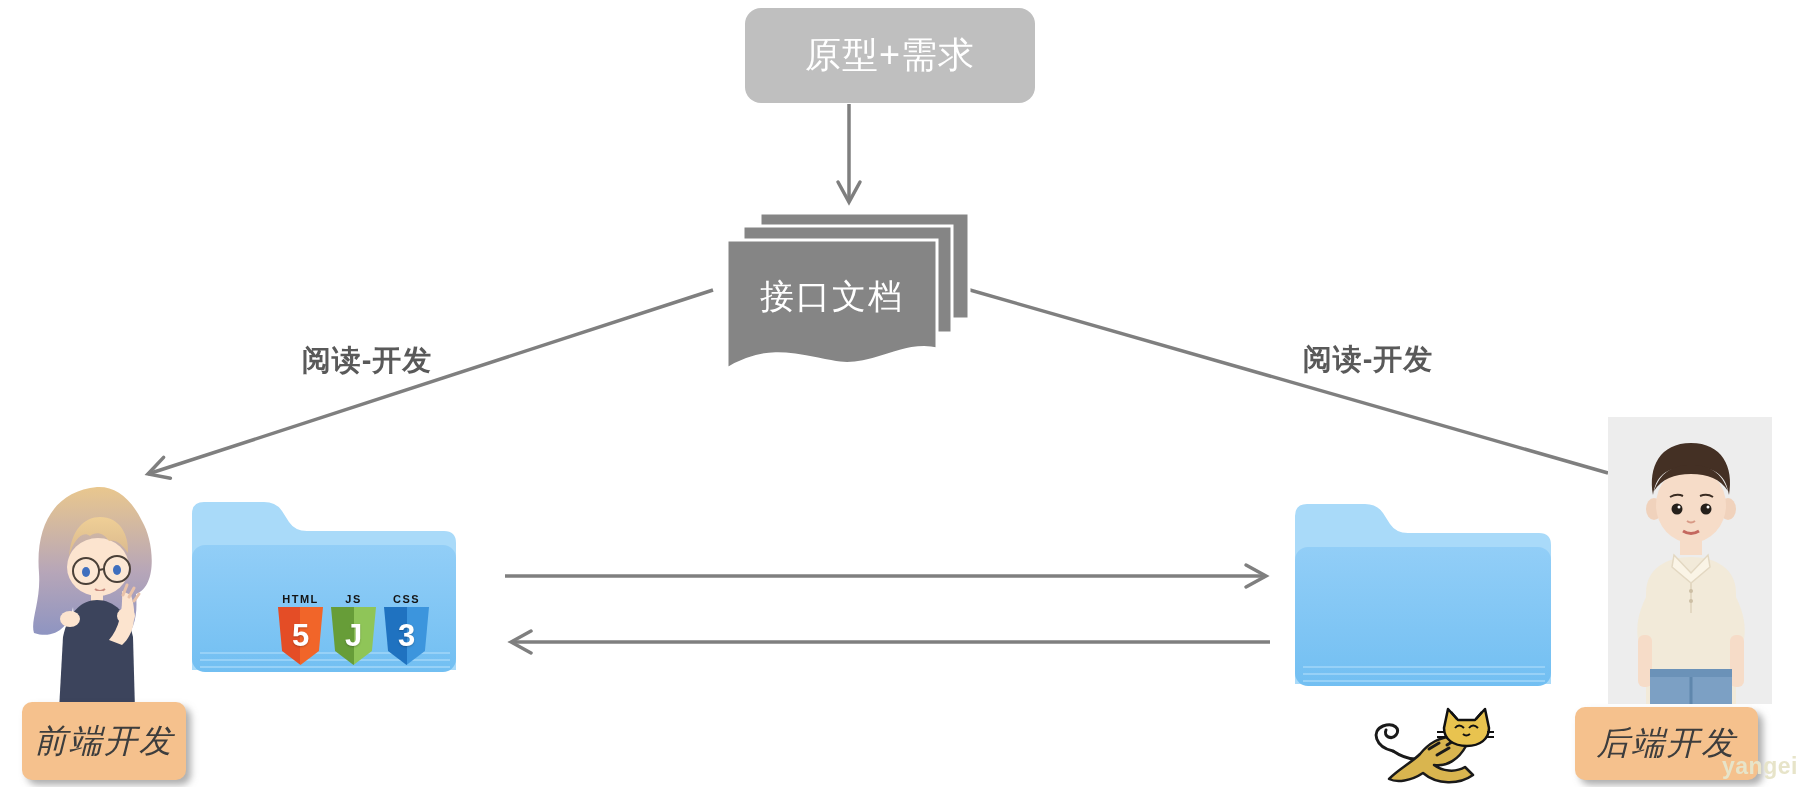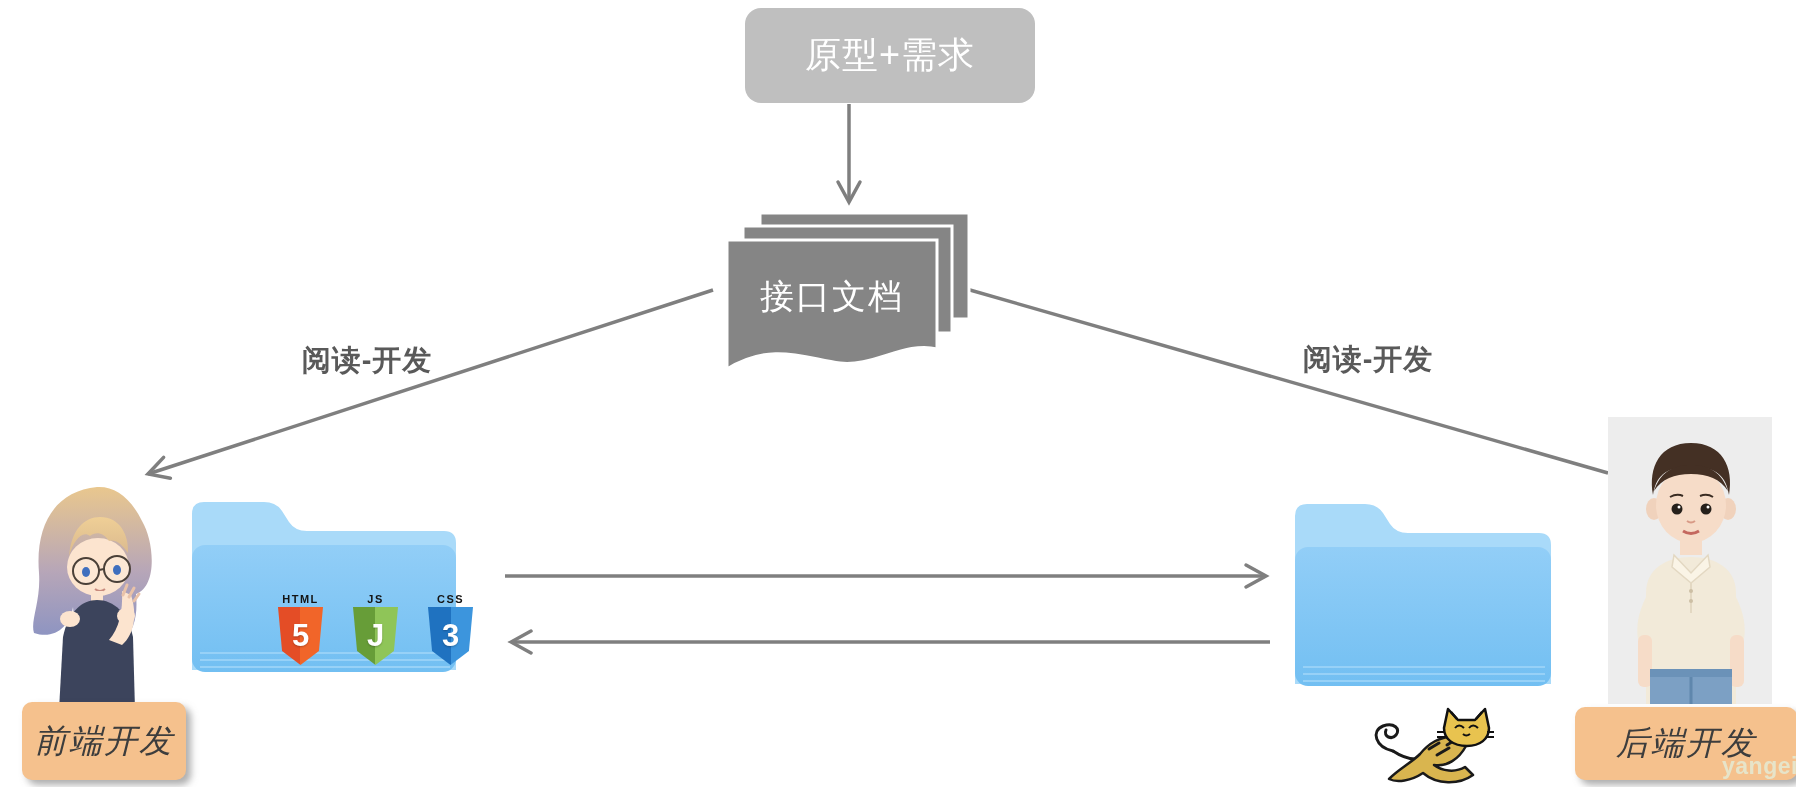--- a/index.html
+++ b/index.html
@@ -30,42 +30,42 @@
   .lbl-read-right{left:1258px;top:340px;}
   .lbl-request{left:758px;top:525px;}
   .lbl-response{left:756px;top:653px;}
   
   .girl-wrap{left:25px;top:483px;width:142px;height:227px;z-index:2;}
   .boy-wrap{left:1608px;top:417px;width:164px;height:287px;z-index:2;}
   .folder-left{left:190px;top:498px;width:270px;height:178px;z-index:2;}
   .folder-right{left:1293px;top:500px;width:262px;height:190px;z-index:2;}
   .tomcat-wrap{left:1363px;top:701px;width:132px;height:86px;z-index:2;}
   
-  .badges{position:absolute;left:86px;top:95px;display:flex;gap:26px;align-items:center;}
+  .badges{position:absolute;left:86px;top:95px;display:flex;gap:4px;align-items:center;}
   .badge{width:49px;text-align:center;}
   .badge-word{font-size:11px;font-weight:bold;color:#141414;letter-spacing:1.5px;line-height:13px;}
   .badge-shield{
     width:45px;height:58px;margin:1px auto 0;
     clip-path:polygon(0 0,100% 0,91% 76%,50% 100%,9% 76%);
     display:flex;align-items:center;justify-content:center;
     color:#ffffff;font-size:31px;font-weight:bold;
     text-shadow:0 1px 2px rgba(0,0,0,0.25);
   }
   .shield-html{background:linear-gradient(90deg,#e44d26 50%,#f16529 50%);}
   .shield-js{background:linear-gradient(90deg,#679d38 50%,#8fc558 50%);}
   .shield-css{background:linear-gradient(90deg,#1f72c0 50%,#3c95dd 50%);}
   
   .role-label{
     z-index:4;background:#f5c18d;border-radius:10px;
     box-shadow:5px 5px 7px rgba(110,110,110,0.55);
     display:flex;align-items:center;justify-content:center;
     color:#3d3d3d;font-size:33px;letter-spacing:2px;font-style:italic;
   }
   .role-frontend{left:22px;top:702px;width:164px;height:78px;}
-  .role-backend{left:1575px;top:707px;width:222px;height:73px;}
+  .role-backend{left:1575px;top:707px;width:183px;height:73px;}
   .watermark{
     left:1722px;top:753px;z-index:5;color:#e7e4c9;font-size:23px;font-weight:bold;
     letter-spacing:0.5px;
   }
 </style>
 </head>
 <body>
 
 <div class="stage">
 

